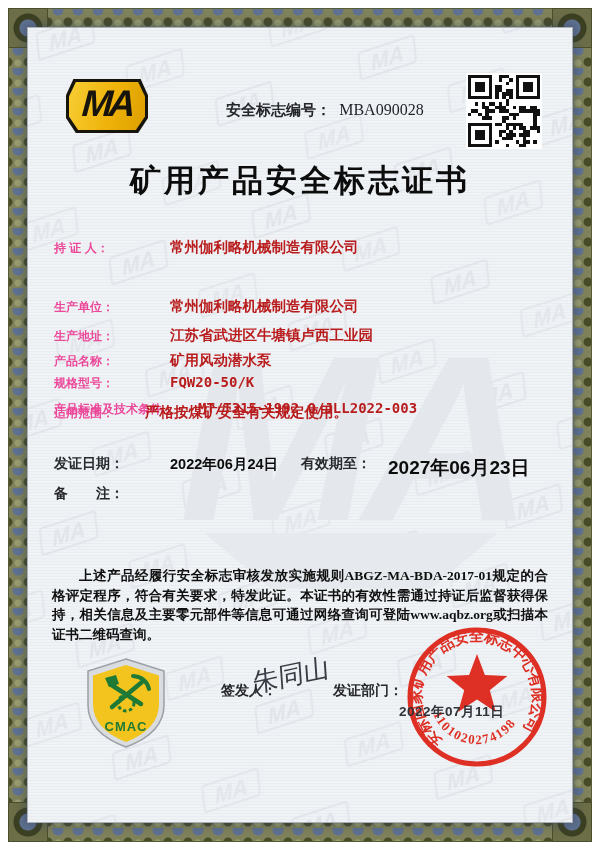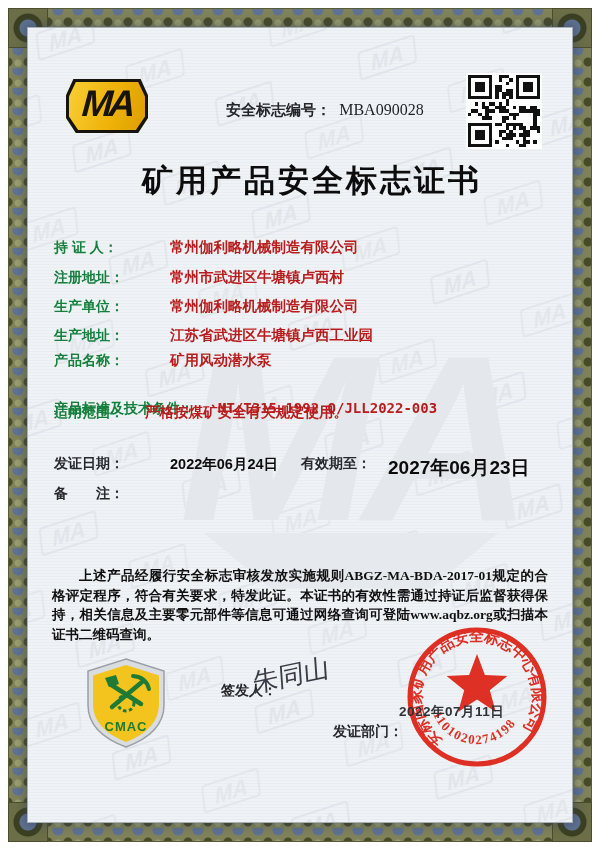--- a/index.html
+++ b/index.html
@@ -48,24 +48,24 @@
   .ma-logo .inner span{
     font-weight:900;font-style:italic;font-size:37px;letter-spacing:-4px;
     color:#17130d;transform:translateY(-2px) skewX(-4deg);
     font-family:"Liberation Sans",sans-serif;}
   .certno{position:absolute;left:226px;top:101px;font-size:15px;color:#24262a;}
   .certno .lbl{font-weight:600;}
   .certno .val{font-family:"Liberation Serif","DejaVu Serif",serif;font-size:16px;margin-left:4px;color:#1d2026;}
   .qr{position:absolute;left:466px;top:73px;width:76px;height:76px;background:#fff;padding:2px;box-sizing:border-box;}
   .cert-title{position:absolute;left:28px;top:160px;width:544px;text-align:center;
     font-size:31px;font-weight:900;color:#0c0c0c;letter-spacing:3px;
-    font-family:"Liberation Serif","DejaVu Serif",serif;margin-left:12px;}
+    font-family:"Liberation Serif","DejaVu Serif",serif;}
   
   .row{position:absolute;left:54px;display:flex;align-items:baseline;white-space:pre;}
-  .row .lbl{font-size:14px;font-weight:600;color:#15803d;width:116px;flex:none;}
+  .row .lbl{font-size:12px;font-weight:600;color:#ec4899;width:116px;flex:none;}
   .row.wide-label .lbl{width:auto;margin-right:24px;}
   .row.narrow .lbl{width:91px;}
   .row .val{font-size:14.5px;font-weight:700;color:#b91c1c;
     font-family:"Liberation Serif","DejaVu Serif",serif;}
   .row .val.mono{font-family:"DejaVu Sans Mono","Liberation Mono",monospace;font-size:14px;letter-spacing:0;}
   .dates{position:absolute;left:0;top:455px;width:600px;height:20px;}
   .dates span{position:absolute;white-space:pre;}
   .dates .l1{left:54px;font-size:14px;font-weight:600;color:#26282c;}
   .dates .v1{left:170px;font-size:14.5px;font-weight:700;color:#0c0c0c;}
   .dates .l2{left:301px;font-size:14px;font-weight:600;color:#26282c;}
@@ -74,21 +74,21 @@
   
   .statement{position:absolute;left:52px;top:566px;width:496px;
     font-size:13.5px;line-height:19.5px;font-weight:700;color:#101010;
     text-indent:2em;text-align:justify;
     font-family:"Liberation Serif","DejaVu Serif",serif;}
   
   .cmac{position:absolute;left:84px;top:657px;}
   .sig-label{position:absolute;left:221px;top:682px;font-size:14px;font-weight:600;color:#26282c;}
   .signature{position:absolute;left:252px;top:658px;font-size:26px;font-weight:500;color:#3a3b45;
     transform:rotate(-12deg) skewX(-8deg);font-family:"Liberation Serif","DejaVu Serif",serif;}
-  .dept-label{position:absolute;left:333px;top:723px;font-size:14px;font-weight:600;color:#26282c;}
+  .dept-label{position:absolute;left:333px;top:682px;font-size:14px;font-weight:600;color:#26282c;}
   .seal{position:absolute;left:402px;top:622px;width:150px;height:150px;z-index:4;opacity:.94;}
   .seal-date{position:absolute;left:399px;top:703px;z-index:5;
     font-size:13.5px;font-weight:700;color:#2e3136;letter-spacing:.5px;white-space:pre;}
 </style>
 </head>
 <body>
 
 <div class="page">
 
   <div class="frame"></div>
@@ -340,35 +340,35 @@
           <rect x="16" y="20" width="1" height="1" fill="#111"></rect>
         </svg>
     </div>
 
     <div class="cert-title">矿用产品安全标志证书</div>
 
     <div class="row" style="top:238px">
       <span class="lbl">持 证 人：</span>
       <span class="val">常州伽利略机械制造有限公司</span>
     </div>
-    <div class="row" style="top:268px">
-      <span class="lbl">注册地址：</span>
-      <span class="val">常州市武进区牛塘镇卢西村</span>
-    </div>
     <div class="row" style="top:297px">
       <span class="lbl">生产单位：</span>
       <span class="val">常州伽利略机械制造有限公司</span>
     </div>
     <div class="row" style="top:326px">
       <span class="lbl">生产地址：</span>
       <span class="val">江苏省武进区牛塘镇卢西工业园</span>
     </div>
     <div class="row" style="top:351px">
       <span class="lbl">产品名称：</span>
       <span class="val">矿用风动潜水泵</span>
+    </div>
+    <div class="row" style="top:374px">
+      <span class="lbl">规格型号：</span>
+      <span class="val mono">FQW20-50/K</span>
     </div>
     <div class="row wide-label" style="top:400px">
       <span class="lbl">产品标准及技术条件：</span>
       <span class="val mono">MT/T315-1992 Q/JLL2022-003</span>
     </div>
     <div class="row narrow" style="top:403px">
       <span class="lbl">适用范围：</span>
       <span class="val">严格按煤矿安全有关规定使用。</span>
     </div>
 

